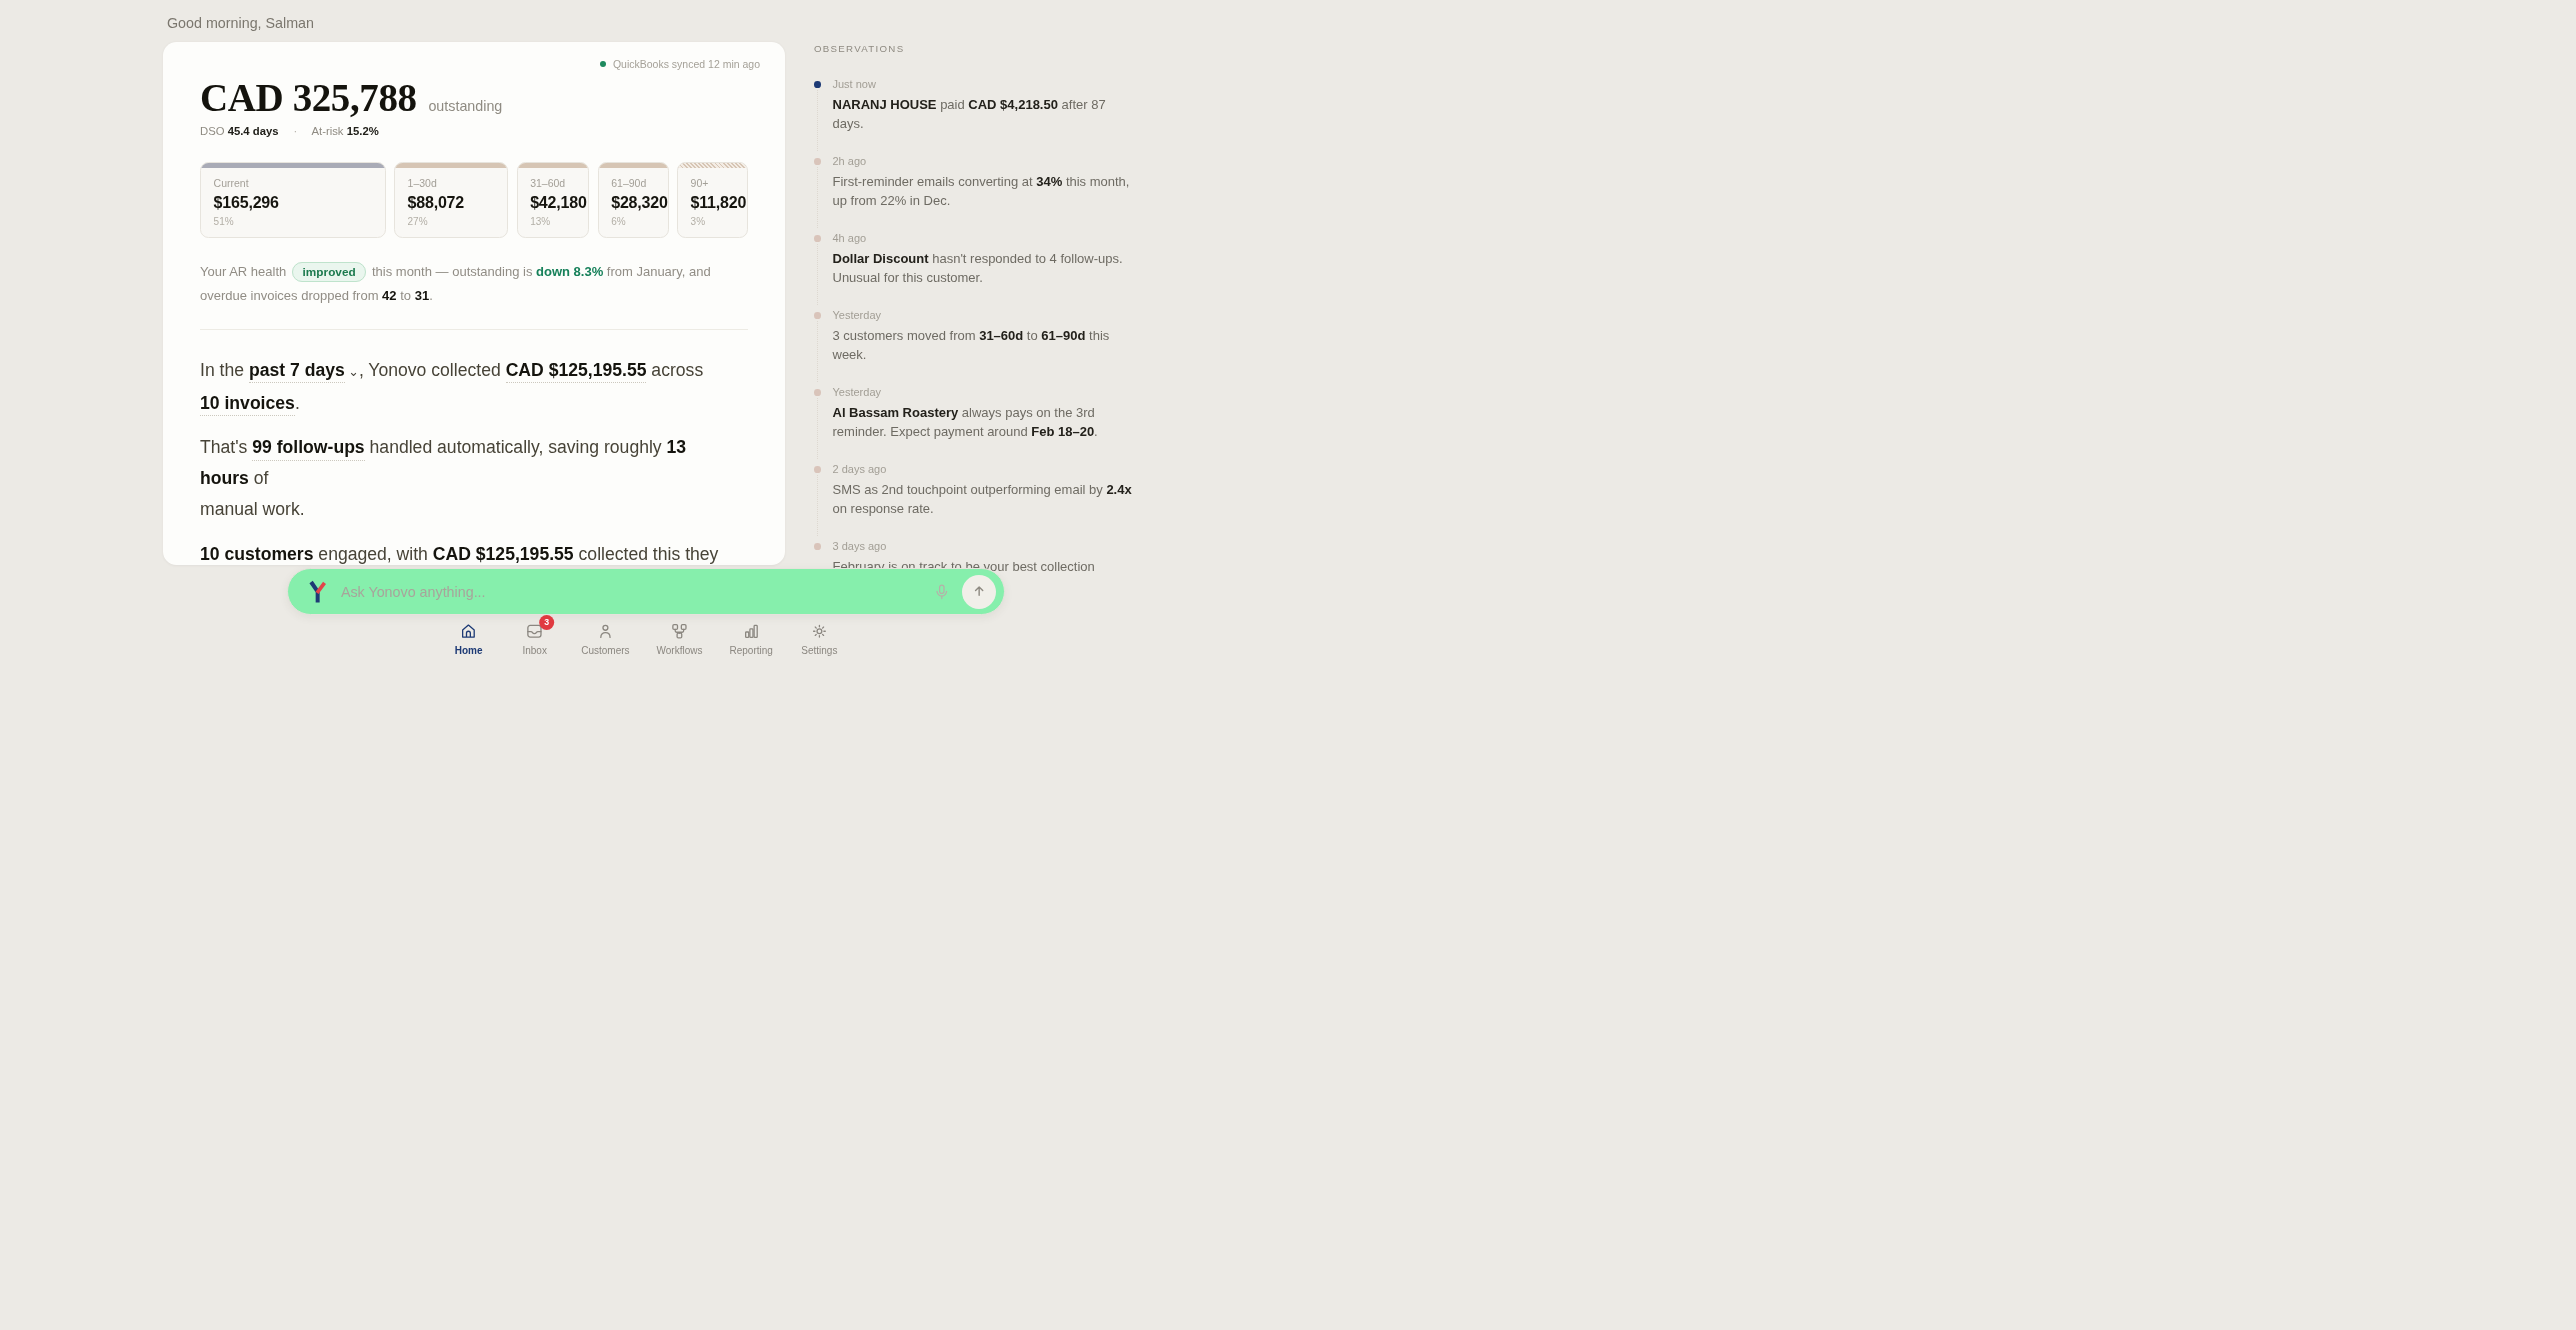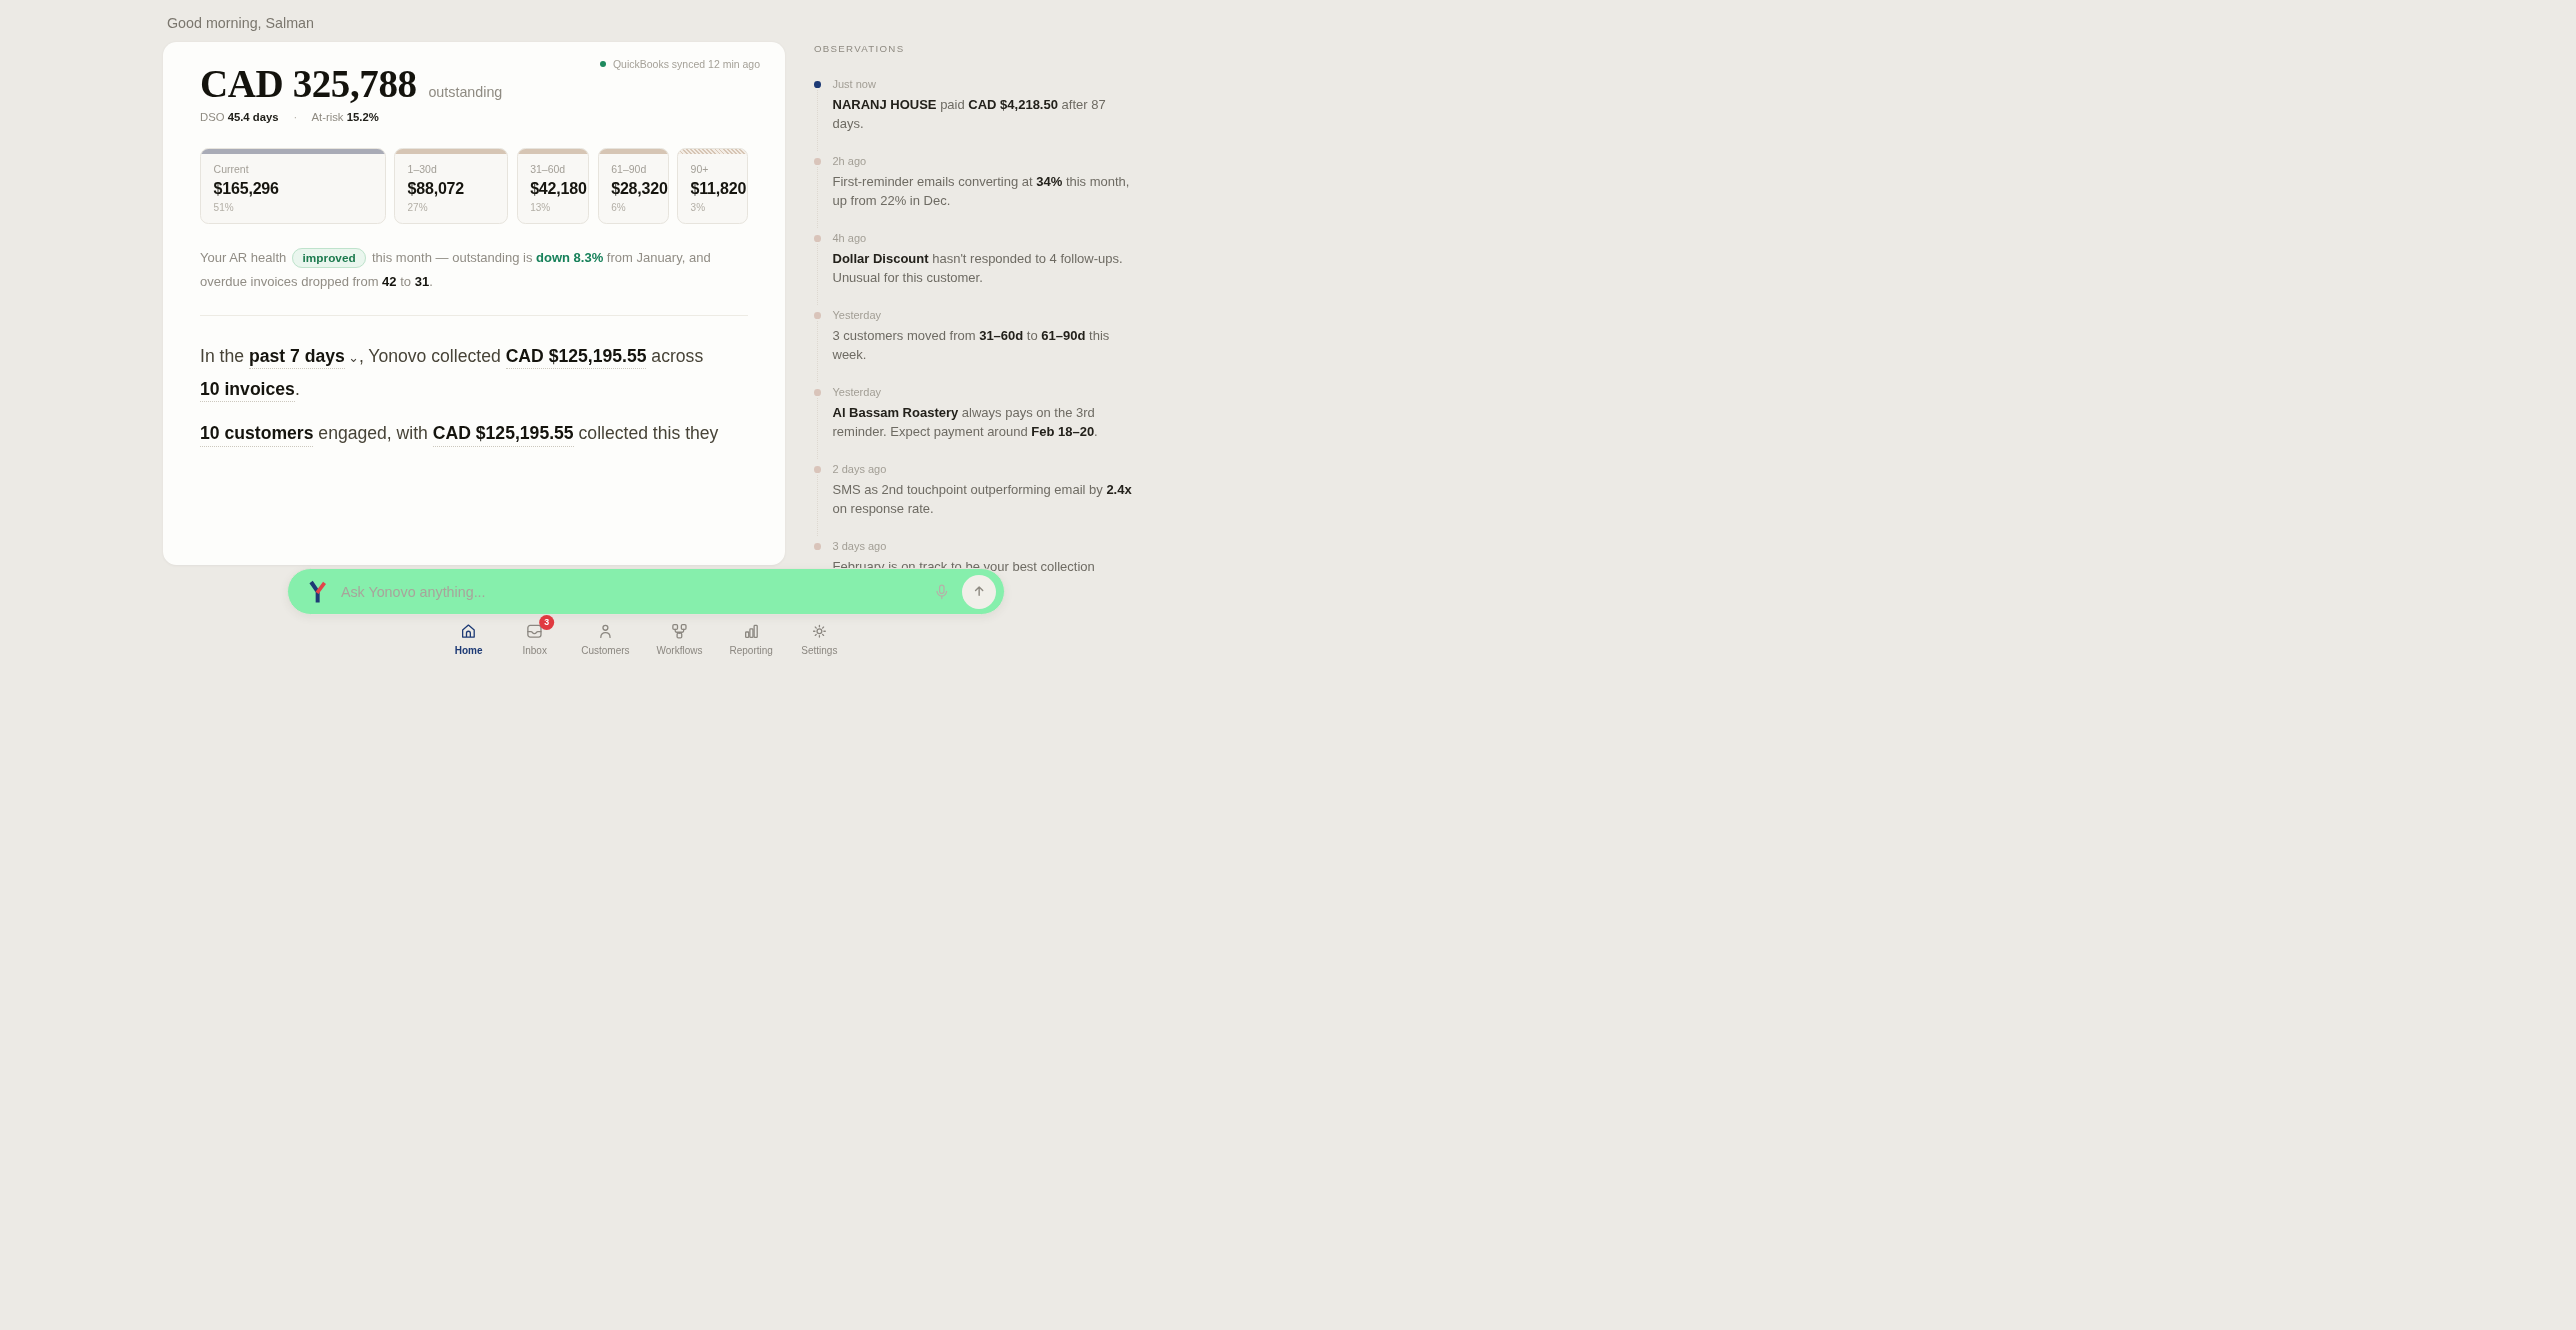--- a/index.html
+++ b/index.html
@@ -19,21 +19,21 @@
   .card {
     position:absolute; left:163px; top:42px; width:622px; height:523px;
     background:#fdfdfb; border-radius:13.4px;
     box-shadow:0 0.8px 2.5px rgba(60,55,45,.06);
     padding:0 37px; overflow:hidden;
   }
   .sync { position:absolute; top:16px; right:25px; display:flex; align-items:center; gap:6.7px;
           font-size:10.5px; color:#a5a198; }
   .sync-dot { width:5.9px; height:5.9px; border-radius:50%; background:#1e8a5e; }
 
-  .headline { margin-top:22px; display:flex; align-items:baseline; gap:11.8px; }
+  .headline { margin-top:36px; display:flex; align-items:baseline; gap:11.8px; }
   .amount { font-family:"Liberation Serif", serif; font-weight:700; font-size:39px; line-height:1;
             color:#14130d; letter-spacing:-0.4px; }
   .suffix { font-size:14.3px; color:#8f8b82; }
 
   .metrics { margin-top:8.4px; font-size:11.3px; color:#8f8b82; }
   .metrics b { color:#21201a; }
   .metric-sep { margin:0 11.8px; color:#b5b1a8; }
 
   .buckets { margin-top:25px; display:flex; gap:8.4px; }
   .bucket { position:relative; flex:1 1 34px; min-width:71px; background:#f9f8f5;
@@ -151,20 +151,21 @@
     <div class="bucket-amount">$11,820</div>
     <div class="bucket-share">3%</div>
   </div>
     </div>
 
   <p class="health"><span>Your AR health </span><span class="seg-pill">improved</span><span> this month — outstanding is </span><span class="seg-green">down 8.3%</span><span> from January, and</span><br><span>overdue invoices dropped from </span><span class="seg-b">42</span><span> to </span><span class="seg-b">31</span><span>.</span></p>
 
   <div class="divider"></div>
 
   <p class="statement first"><span>In the </span><span class="seg-bu">past 7 days</span><span class="seg-chev"> ⌄</span><span>, Yonovo collected </span><span class="seg-bu">CAD $125,195.55</span><span> across</span><br><span class="seg-bu">10 invoices</span><span>.</span></p>
+  <p class="statement"><span>That's </span><span class="seg-bu">99 follow-ups</span><span> handled automatically, saving roughly </span><span class="seg-b">13 hours</span><span> of</span><br><span>manual work.</span></p>
   <p class="statement"><span class="seg-bu">10 customers</span><span> engaged, with </span><span class="seg-bu">CAD $125,195.55</span><span> collected this they</span><br></p>
 </section>
 
 <aside class="rail">
   <div class="rail-heading">OBSERVATIONS</div>
   <div id="obs-list">
       <div class="obs-entry">
     <span class="obs-line"></span>
     <span class="obs-dot navy"></span>
     <span class="obs-time">Just now</span>

